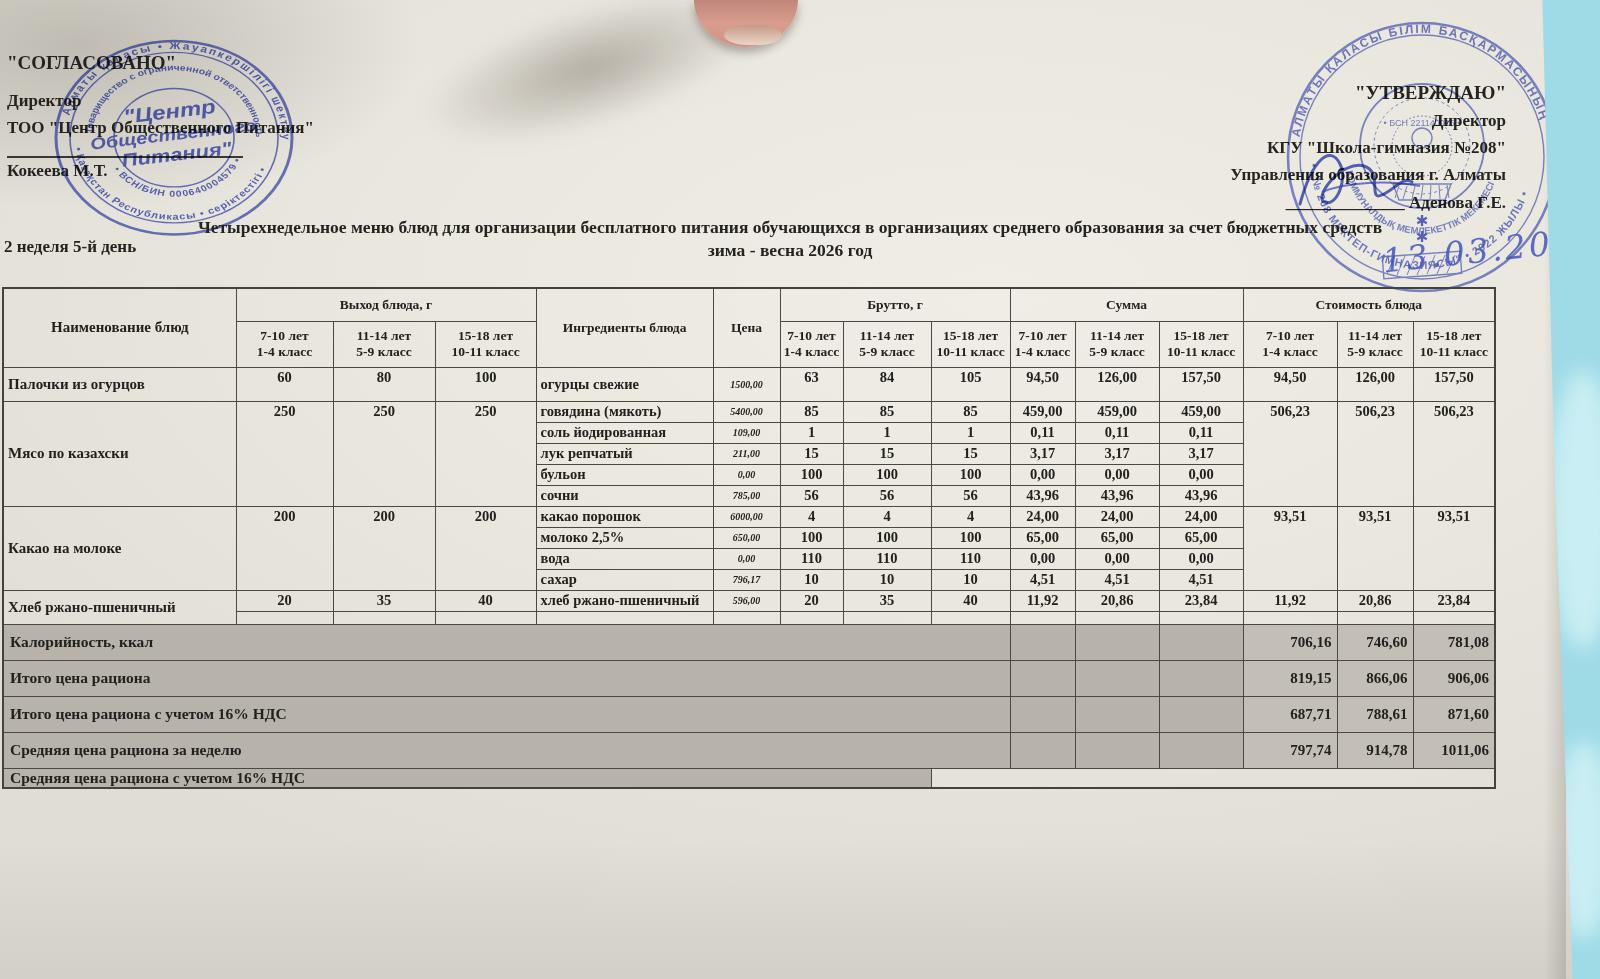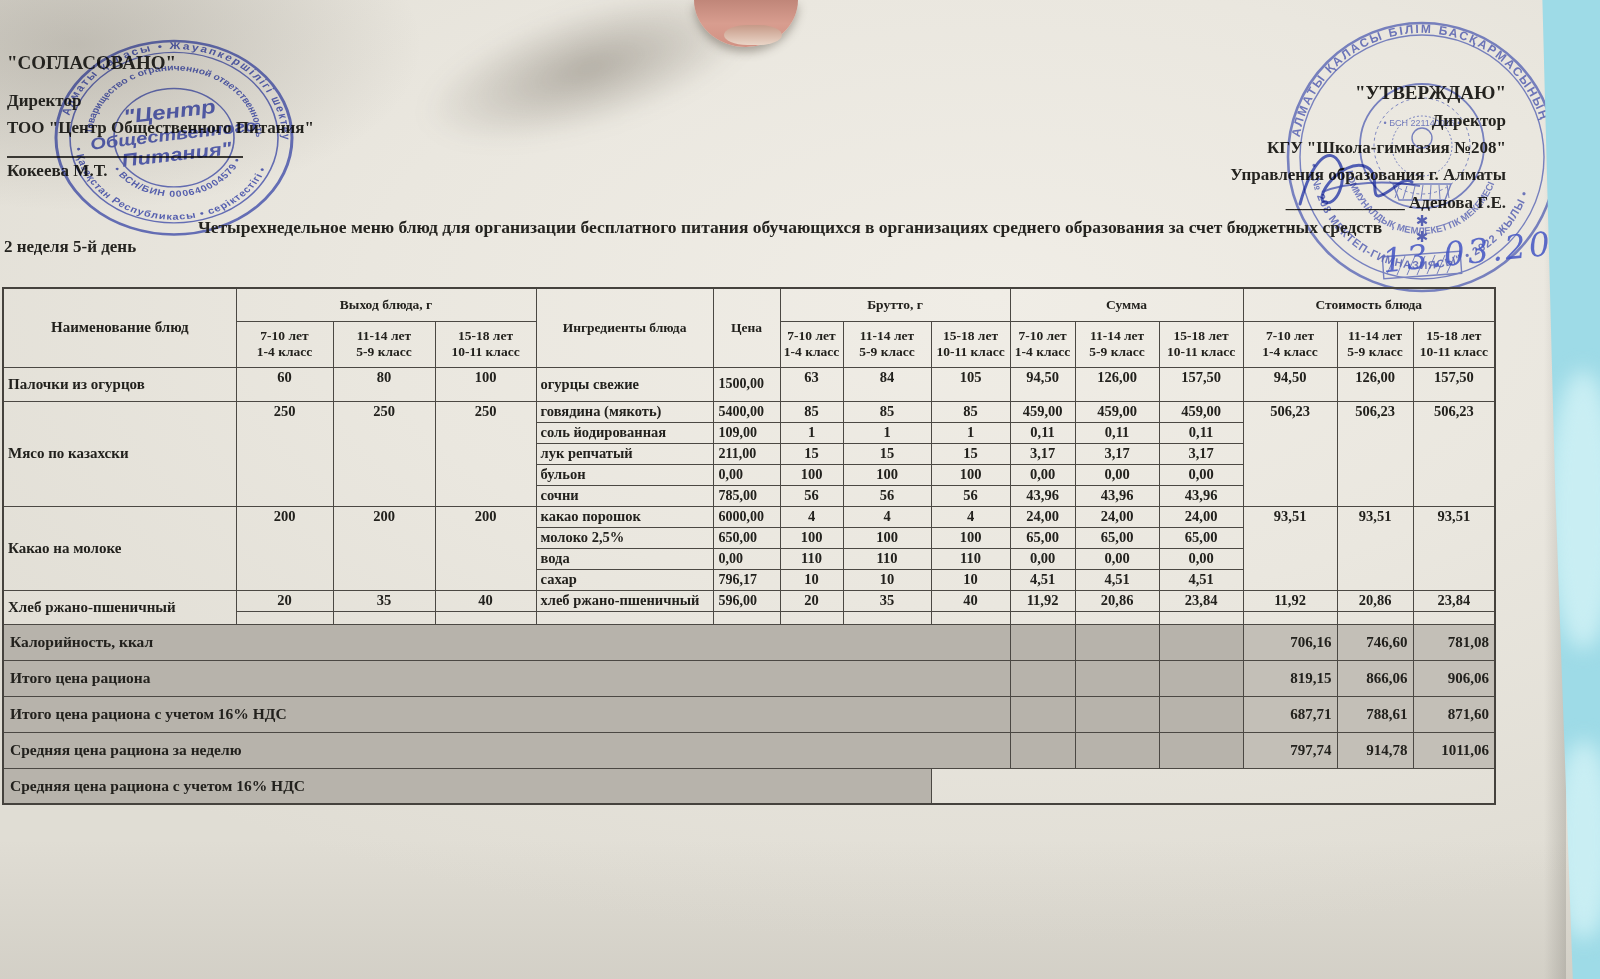--- a/index.html
+++ b/index.html
@@ -62,24 +62,24 @@
   #menu-table td,#menu-table th{border:1px solid #4b4843;overflow:hidden;white-space:nowrap;}
   #menu-table thead tr.h1{height:33px;}
   #menu-table thead tr.h2{height:46px;}
   #menu-table th{font-weight:bold;font-size:13.5px;padding:1px 2px;text-align:center;}
   #menu-table th.name-h{font-size:15px;}
   #menu-table tbody tr{height:21px;}
   #menu-table tbody tr.spacer-row{height:13px;}
   #menu-table tbody tr.summary-row{height:20px;}
   td.name{text-align:left;padding:8px 4px;font-size:15px;font-weight:bold;vertical-align:middle;margin-top:36px;}
   td.ing{text-align:left;padding:0 4px;font-size:14.5px;font-weight:bold;}
-  td.price{text-align:left;padding:0 5px;font-size:14px;font-weight:bold;}
+  td.price{text-align:center;padding:0 5px;font-size:10px;font-weight:bold;font-style:italic;}
   td.num{text-align:center;font-size:14.5px;font-weight:bold;vertical-align:top;padding-top:1px;}
   td.cost{vertical-align:top;}
-  td.slabel{text-align:left;padding:8px 6px;font-size:15.5px;font-weight:bold;background:#b7b3ab;}
+  td.slabel{text-align:left;padding:0 6px;font-size:15.5px;font-weight:bold;background:#b7b3ab;}
   td.ital{}
   td.sgap{background:#b7b3ab;}
   td.sval{background:#c3bfb7;text-align:right;padding:9px 5px;font-weight:bold;font-size:15px;}
   td.nob{border:none;background:transparent;}
 </style>
 </head>
 <body>
 
 <div class="photo">
   <div class="cyan-blob blob1"></div>
@@ -165,20 +165,21 @@
       <text x="139" y="224" font-size="15" text-anchor="middle">✱</text>
     </svg>
 
     <svg class="sig" width="150" height="80" viewBox="0 0 150 80">
       <path d="M 8 62 C 20 18 38 2 48 22 C 56 38 44 66 32 60 C 22 54 50 18 72 24 C 92 30 74 62 92 52 C 104 46 112 34 120 40" fill="none" stroke="#3a4cc2" stroke-width="3" stroke-linecap="round" opacity=".85"></path>
       <path d="M 30 50 C 55 40 95 38 128 44" fill="none" stroke="#3a4cc2" stroke-width="2" opacity=".7"></path>
     </svg>
 
     <div class="title-wrap">
       <div>Четырехнедельное меню блюд для организации бесплатного питания обучающихся в организациях среднего образования за счет бюджетных средств</div>
+      <div>зима - весна 2026 год</div>
     </div>
     <div class="txt b week">2 неделя 5-й день</div>
     <div class="txt handdate">13.03.2026</div>
 
     <table id="menu-table">
         <colgroup>
           <col style="width: 233px;">
           <col style="width: 97px;">
           <col style="width: 102px;">
           <col style="width: 101px;">

